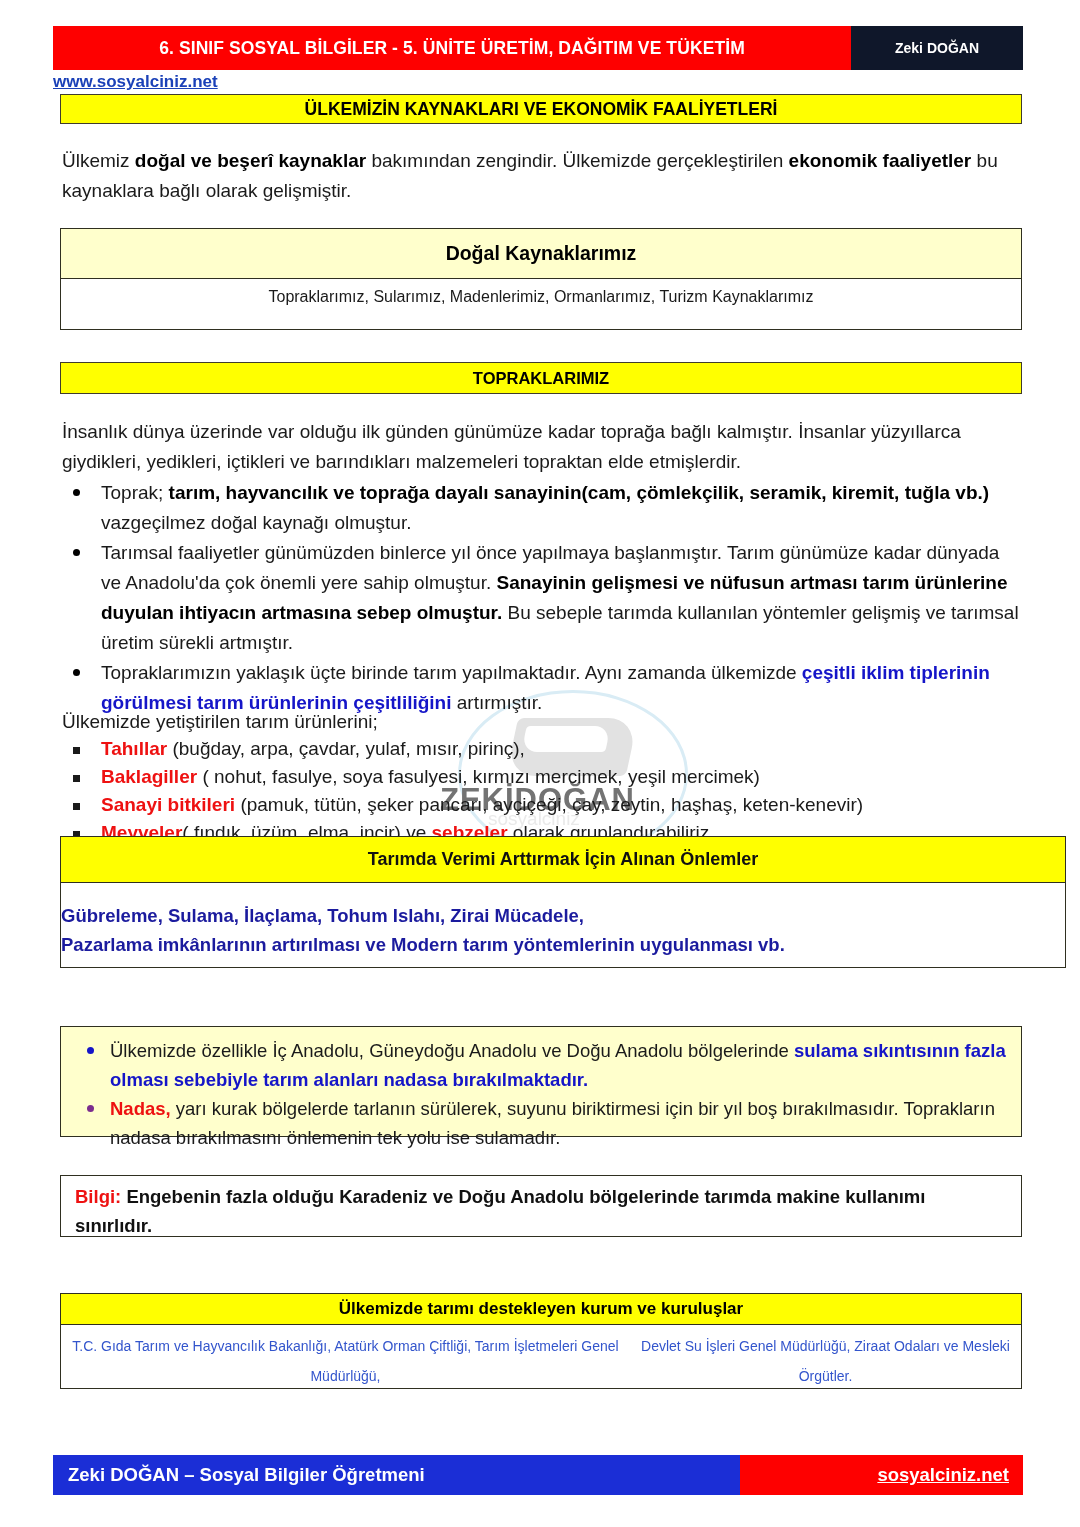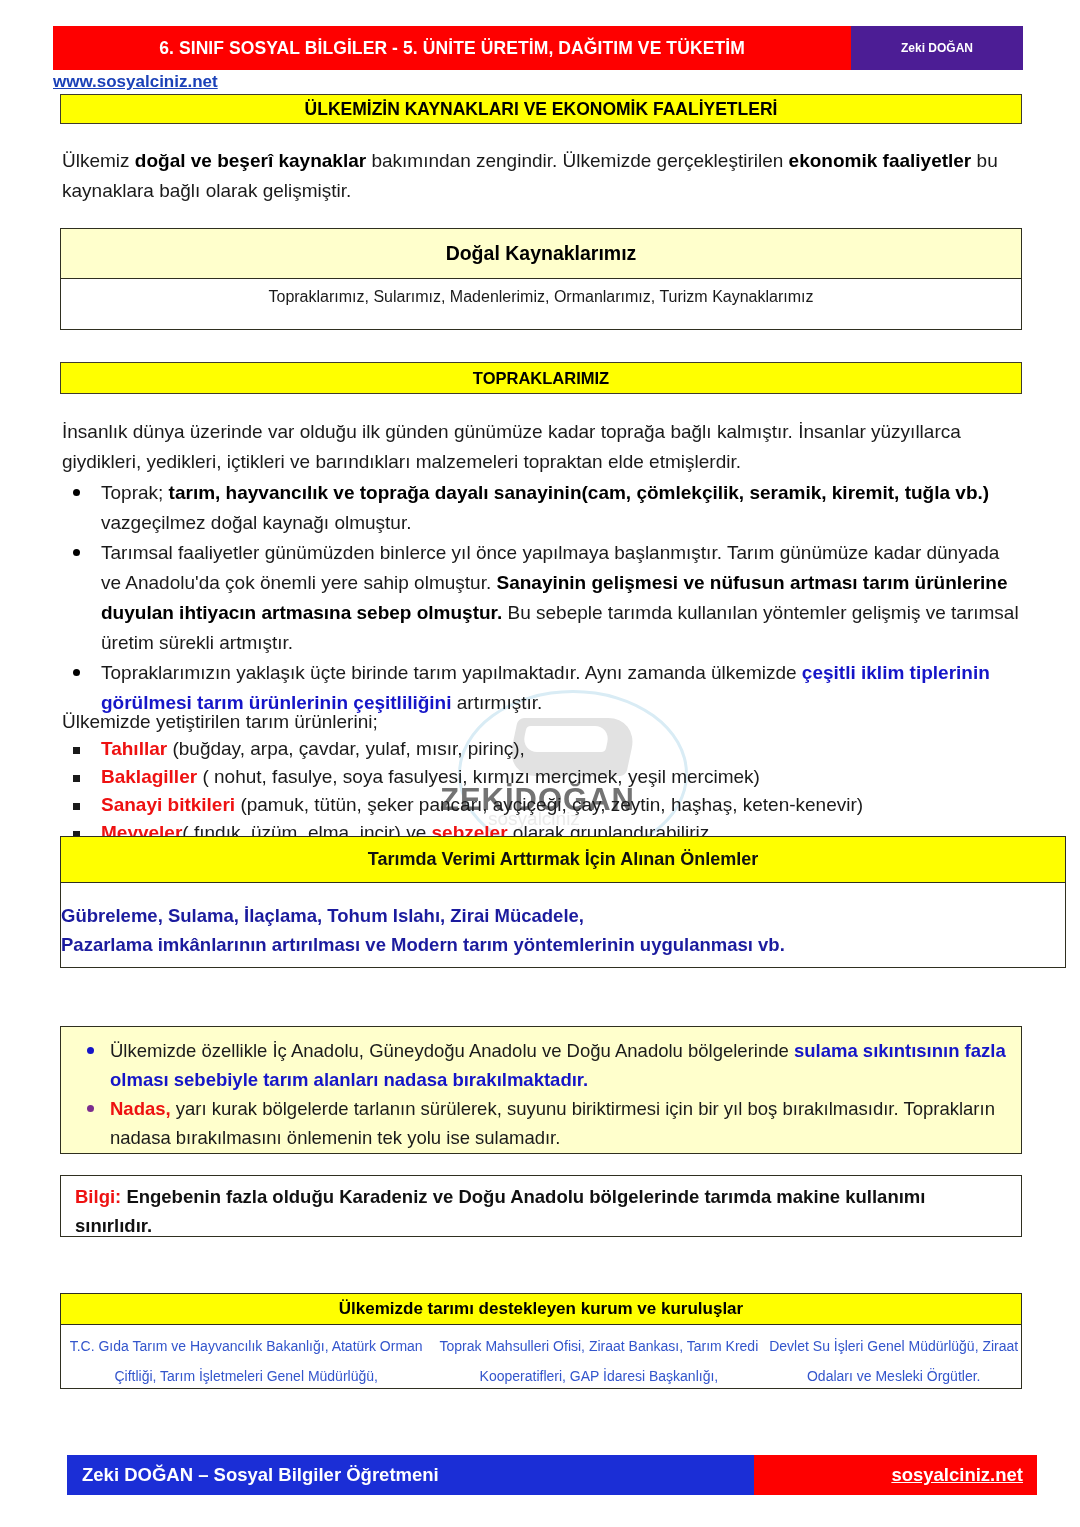--- a/index.html
+++ b/index.html
@@ -113,23 +113,23 @@
     display: flex;
     align-items: center;
     justify-content: center;
     text-align: center;
     padding: 0 8px;
     box-sizing: border-box;
     letter-spacing: 0.1px;
   }
   .header-author {
     flex: 0 0 172px;
-    background: #4c1d95;
+    background: #0f172a;
     color: #ffffff;
-    font-size: 12px;
+    font-size: 14px;
     font-weight: bold;
     display: flex;
     align-items: center;
     justify-content: center;
   }
 
   .site-link {
     position: absolute;
     left: 53px;
     top: 72px;
@@ -298,21 +298,21 @@
     line-height: 28px;
     color: #1a1a1a;
   }
 
   
   #box-nadas {
     position: absolute;
     left: 60px;
     top: 1026px;
     width: 962px;
-    height: 128px;
+    height: 111px;
     background: #ffffcc;
     border: 1.5px solid #2f2f20;
     box-sizing: border-box;
     padding: 9px 12px 0 4px;
     font-size: 18.5px;
     line-height: 29px;
     color: #1a1a1a;
   }
   #box-nadas ul.blist > li { padding-left: 45px; }
   #box-nadas ul.blist > li .bullet {
@@ -337,21 +337,21 @@
     font-size: 18.5px;
     line-height: 29px;
     font-weight: bold;
     color: #111;
   }
   .bilgi-label { color: #ee1111; font-weight: bold; }
 
   
   .footer-bar {
     position: absolute;
-    left: 67px;
+    left: 53px;
     top: 1455px;
     width: 970px;
     height: 40px;
     display: flex;
     align-items: stretch;
   }
   .footer-left {
     flex: 1 1 auto;
     background: #1b2ed6;
     color: #ffffff;
@@ -472,21 +472,20 @@
     </div>
 
     <div id="box-bilgi">
       <span class="bilgi-label">Bilgi:</span><span> Engebenin fazla olduğu Karadeniz ve Doğu Anadolu bölgelerinde tarımda makine kullanımı sınırlıdır.</span>
     </div>
 
     <div class="tbl" id="tbl-kurum">
       <div class="thead">Ülkemizde tarımı destekleyen kurum ve kuruluşlar</div>
       <div class="tbody">
         <div>T.C. Gıda Tarım ve Hayvancılık Bakanlığı, Atatürk Orman Çiftliği, Tarım İşletmeleri Genel Müdürlüğü,</div>
-        <div>Toprak Mahsulleri Ofisi, Ziraat Bankası, Tarım Kredi Kooperatifleri, GAP İdaresi Başkanlığı,</div>
         <div>Devlet Su İşleri Genel Müdürlüğü, Ziraat Odaları ve Mesleki Örgütler.</div>
       </div>
     </div>
 
     <div class="footer-bar">
       <div class="footer-left">Zeki DOĞAN – Sosyal Bilgiler Öğretmeni</div>
       <div class="footer-right">sosyalciniz.net</div>
     </div>
 
   </div>

